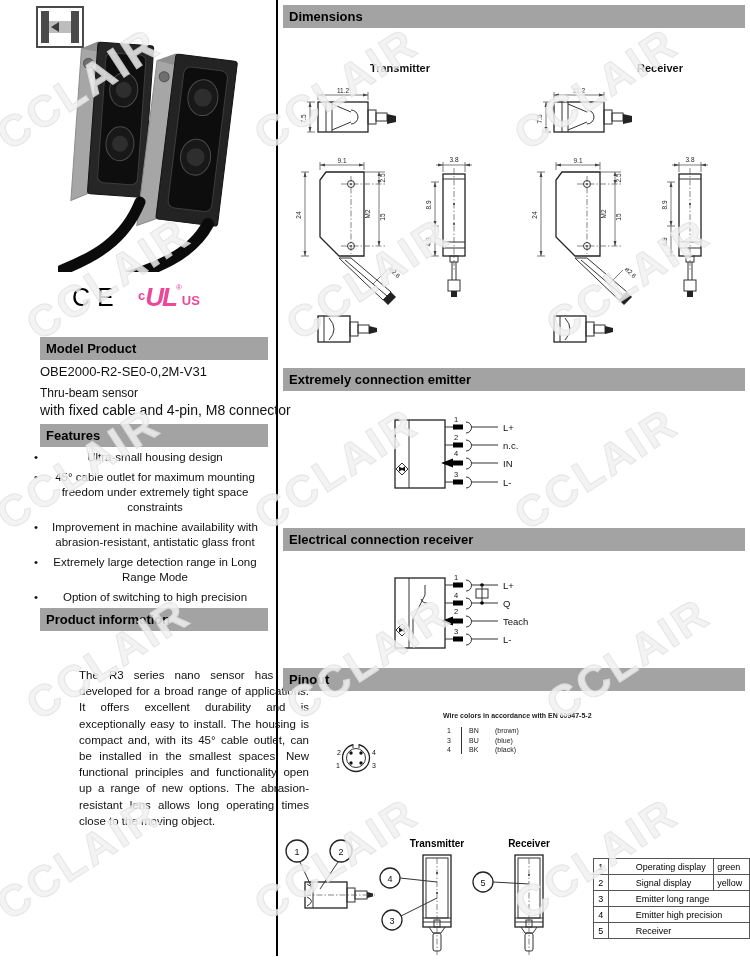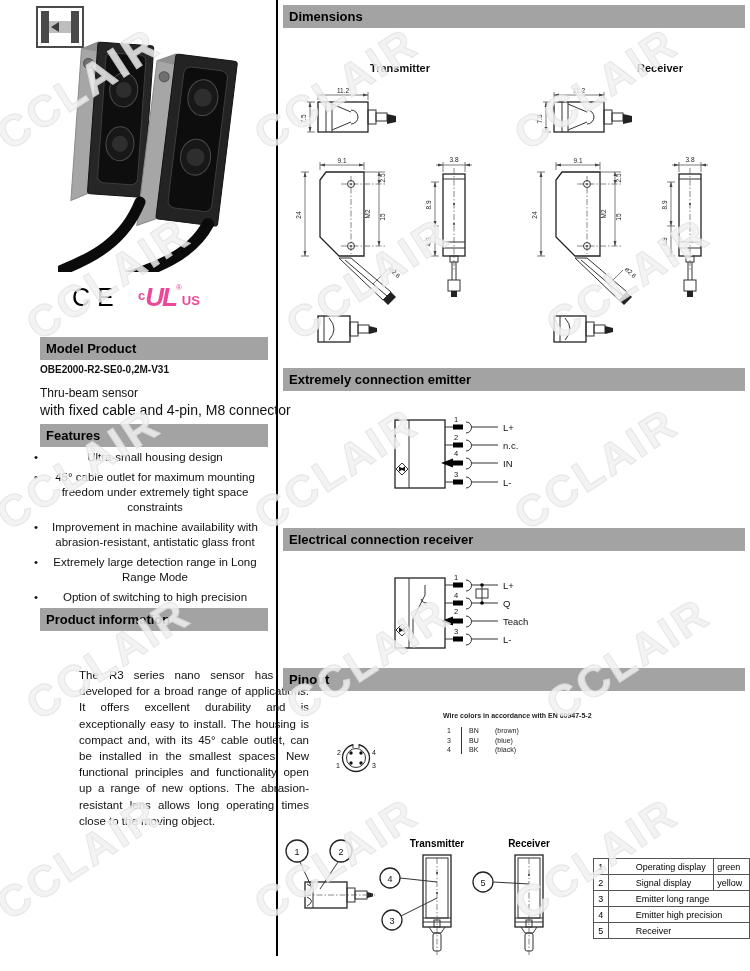--- a/index.html
+++ b/index.html
@@ -7,21 +7,21 @@
         font-family:"Liberation Sans",sans-serif;color:#111;}
   .abs{position:absolute;}
   .bar{position:absolute;background:#a3a3a3;color:#000;font-weight:bold;font-size:13px;
        line-height:23px;height:23px;padding-left:6px;box-sizing:border-box;}
   .bar-l{left:40px;width:228px;}
   .bar-r{left:283px;width:462px;}
   .wm{position:absolute;font-size:44px;font-weight:bold;letter-spacing:3px;
       color:#f1f1f1;-webkit-text-stroke:1.1px #e3e3e3;transform:rotate(-33deg);
       z-index:6;pointer-events:none;opacity:.85;}
   .divider{position:absolute;left:276px;top:0;width:2px;height:956px;background:#000;}
-  .modelno{position:absolute;left:40px;top:364px;font-size:10px;font-weight:bold;}
+  .modelno{position:absolute;left:40px;top:364px;font-size:13px;font-weight:normal;}
   .sensortype{position:absolute;left:40px;top:386px;font-size:12px;}
   .subtitle{position:absolute;left:40px;top:402px;font-size:14px;}
   .features{position:absolute;left:32px;top:450px;width:230px;margin:0;padding:0;list-style:none;text-align:center;}
   .features li{position:relative;padding-left:16px;margin-bottom:5px;font-size:11.5px;line-height:15px;}
   .features li::before{content:"\2022";position:absolute;left:2px;top:0;}
   .prodinfo{position:absolute;left:40px;top:667px;width:230px;font-size:11.5px;line-height:16.2px;
             text-align:justify;margin-left:39px;}
   .seclabel{position:absolute;font-weight:bold;font-size:11px;text-align:center;width:120px;}
   .ind-label{font-weight:600;font-size:10px;}
   .ce{position:absolute;left:72px;top:283px;font-size:25px;letter-spacing:7px;color:#000;}

